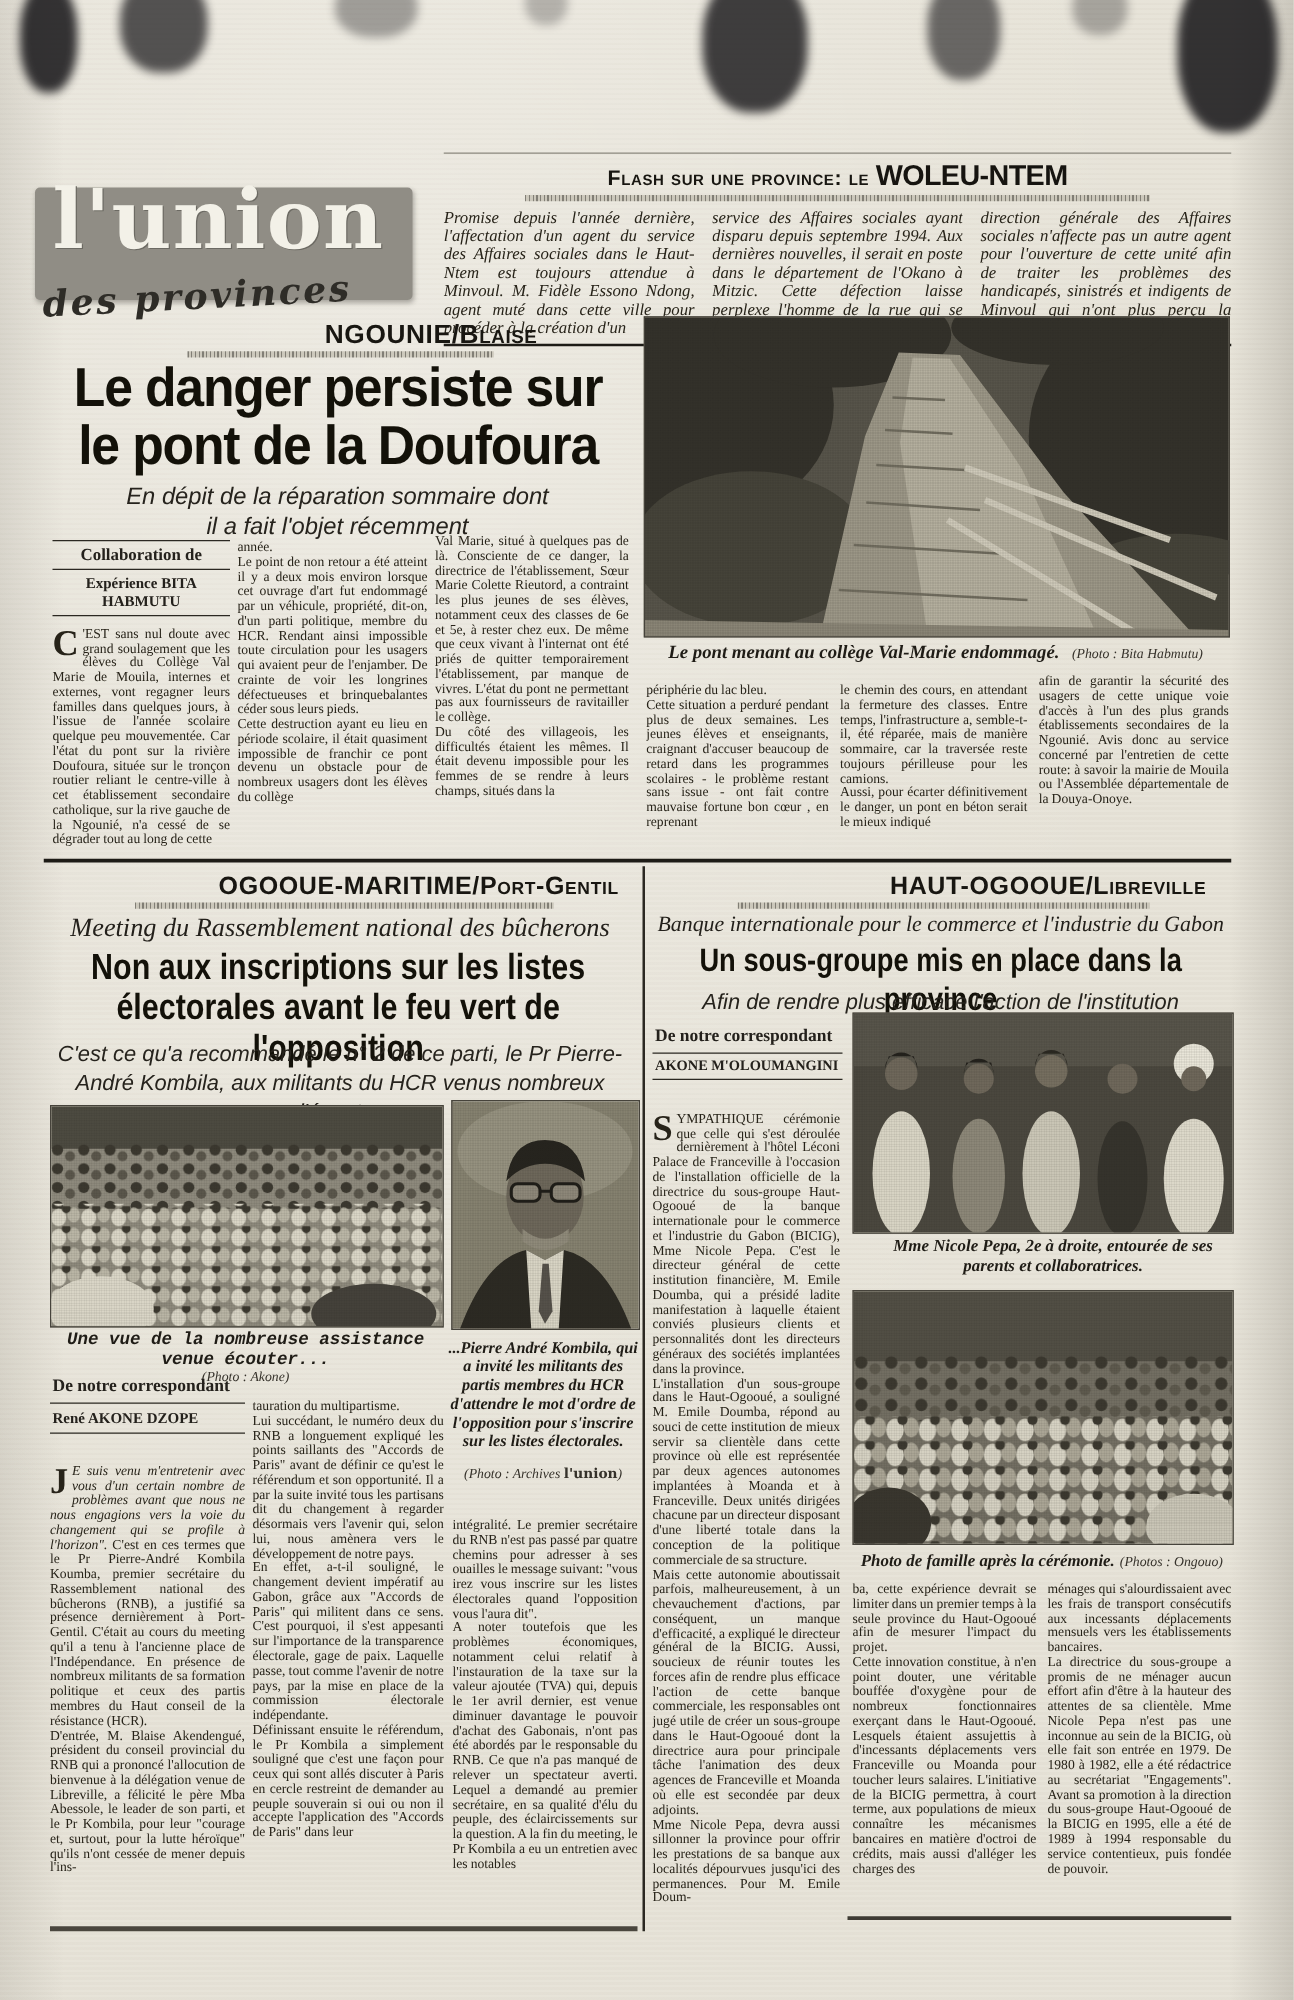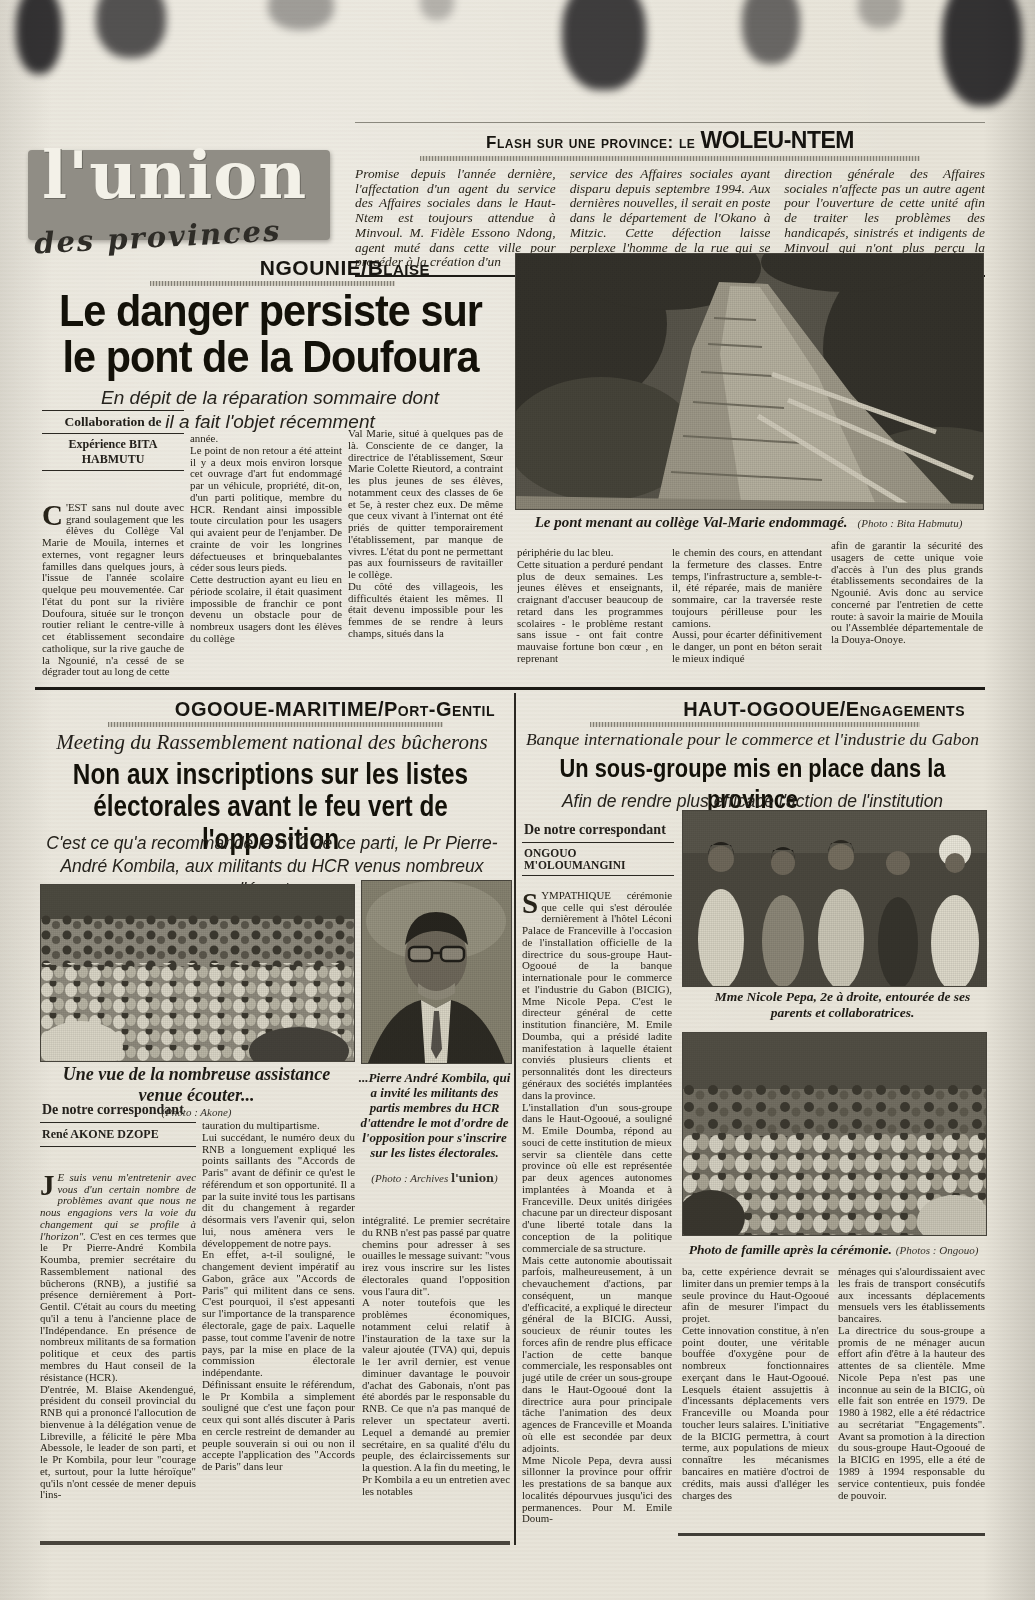--- a/index.html
+++ b/index.html
@@ -122,21 +122,21 @@
           <path d="M242 162 L392 252"></path>
       </g>
       <path d="M0 242 L467 250 L467 255 L0 255 Z" fill="#8a8576"></path>
     </svg>
   </div>
   <div class="abs" style="left:515px;top:514px;width:467px;display:flex;align-items:baseline;gap:10px;justify-content:center;">
     <span class="cap" style="font-size:15px;">Le pont menant au collège Val-Marie endommagé.</span>
     <span class="credit">(Photo : Bita Habmutu)</span>
   </div>
 
-  <div class="abs byline" style="left:42px;top:410px;width:142px;text-align:center;">
+  <div class="abs byline" style="left:42px;top:432px;width:142px;text-align:center;">
     <div class="b1">Collaboration de</div>
     <div class="b2">Expérience BITA HABMUTU</div>
   </div>
 
   <div class="abs col" style="left:42px;top:490px;width:142px;height:192px;">
     <span class="dc">C</span><span>'EST sans nul doute avec grand soulagement que les élèves du Collège Val Marie de Mouila, internes et externes, vont regagner leurs familles dans quelques jours, à l'issue de l'année scolaire quelque peu mouvementée. Car l'état du pont sur la rivière Doufoura, située sur le tronçon routier reliant le centre-ville à cet établissement secondaire catholique, sur la rive gauche de la Ngounié, n'a cessé de se dégrader tout au long de cette</span>
   </div>
   <div class="abs col" style="left:190px;top:433px;width:152px;height:250px;">année.
 Le point de non retour a été atteint il y a deux mois environ lorsque cet ouvrage d'art fut endommagé par un véhicule, propriété, dit-on, d'un parti politique, membre du HCR. Rendant ainsi impossible toute circulation pour les usagers qui avaient peur de l'enjamber. De crainte de voir les longrines défectueuses et brinquebalantes céder sous leurs pieds.
 Cette destruction ayant eu lieu en période scolaire, il était quasiment impossible de franchir ce pont devenu un obstacle pour de nombreux usagers dont les élèves du collège</div>
@@ -174,21 +174,21 @@
       </defs>
       <rect width="313" height="176" fill="#8d897c"></rect>
       <rect width="313" height="34" fill="#4c4a40"></rect>
       <rect y="30" width="313" height="52" fill="url(#hd)"></rect>
       <rect y="78" width="313" height="98" fill="url(#sh)"></rect>
       <ellipse cx="40" cy="162" rx="42" ry="26" fill="#d9d5c6"></ellipse>
       <ellipse cx="258" cy="166" rx="50" ry="24" fill="#44413a"></ellipse>
     </svg>
   </div>
   <div class="abs" style="left:40px;top:1064px;width:313px;text-align:center;">
-    <div class="cap" style="font-size:18px;">Une vue de la nombreuse assistance venue écouter...</div>
+    <div class="cap" style="font-size:14px;font-family:Liberation Mono, monospace;">Une vue de la nombreuse assistance venue écouter...</div>
     <div class="credit">(Photo : Akone)</div>
   </div>
 
   <div class="abs photo" style="left:361px;top:880px;width:149px;height:182px;">
     <svg viewBox="0 0 149 182" preserveAspectRatio="none">
       <rect width="149" height="182" fill="#85816f"></rect>
       <ellipse cx="74" cy="40" rx="70" ry="40" fill="#95917f"></ellipse>
       <ellipse cx="74" cy="76" rx="31" ry="38" fill="#6d675a"></ellipse>
       <path d="M43 64 Q47 31 74 31 Q102 31 106 64 Q92 50 74 50 Q56 50 43 64 Z" fill="#26241e"></path>
       <g fill="rgba(215,210,196,.3)" stroke="#1f1d18" stroke-width="2.5">
@@ -218,29 +218,29 @@
 D'entrée, M. Blaise Akendengué, président du conseil provincial du RNB qui a prononcé l'allocution de bienvenue à la délégation venue de Libreville, a félicité le père Mba Abessole, le leader de son parti, et le Pr Kombila, pour leur "courage et, surtout, pour la lutte héroïque" qu'ils n'ont cessée de mener depuis l'ins-</span>
   </div>
   <div class="abs col" style="left:202px;top:1120px;width:153px;height:398px;">tauration du multipartisme.
 Lui succédant, le numéro deux du RNB a longuement expliqué les points saillants des "Accords de Paris" avant de définir ce qu'est le référendum et son opportunité. Il a par la suite invité tous les partisans dit du changement à regarder désormais vers l'avenir qui, selon lui, nous amènera vers le développement de notre pays.
 En effet, a-t-il souligné, le changement devient impératif au Gabon, grâce aux "Accords de Paris" qui militent dans ce sens. C'est pourquoi, il s'est appesanti sur l'importance de la transparence électorale, gage de paix. Laquelle passe, tout comme l'avenir de notre pays, par la mise en place de la commission électorale indépendante.
 Définissant ensuite le référendum, le Pr Kombila a simplement souligné que c'est une façon pour ceux qui sont allés discuter à Paris en cercle restreint de demander au peuple souverain si oui ou non il accepte l'application des "Accords de Paris" dans leur</div>
   <div class="abs col" style="left:362px;top:1215px;width:148px;height:352px;">intégralité. Le premier secrétaire du RNB n'est pas passé par quatre chemins pour adresser à ses ouailles le message suivant: "vous irez vous inscrire sur les listes électorales quand l'opposition vous l'aura dit".
 A noter toutefois que les problèmes économiques, notamment celui relatif à l'instauration de la taxe sur la valeur ajoutée (TVA) qui, depuis le 1er avril dernier, est venue diminuer davantage le pouvoir d'achat des Gabonais, n'ont pas été abordés par le responsable du RNB. Ce que n'a pas manqué de relever un spectateur averti. Lequel a demandé au premier secrétaire, en sa qualité d'élu du peuple, des éclaircissements sur la question. A la fin du meeting, le Pr Kombila a eu un entretien avec les notables</div>
   <div class="abs" style="left:40px;top:1541px;width:470px;height:4px;background:#4a463e;"></div>
 
-  <div class="abs kicker" style="left:545px;top:698px;width:420px;font-size:20px;">HAUT-OGOOUE/Engagements</div>
+  <div class="abs kicker" style="left:545px;top:698px;width:420px;font-size:20px;">HAUT-OGOOUE/Libreville</div>
   <div class="abs hatch" style="left:590px;top:722px;width:330px;"></div>
   <div class="abs topic" style="left:520px;top:729px;width:465px;font-size:17.5px;">Banque internationale pour le commerce et l'industrie du Gabon</div>
   <div class="abs hl" style="left:515px;top:753px;width:475px;font-size:26px;transform:scaleX(.84);">Un sous-groupe mis en place dans la province</div>
   <div class="abs standfirst" style="left:520px;top:791px;width:465px;font-size:17.5px;">Afin de rendre plus efficace l'action de l'institution</div>
 
   <div class="abs corr" style="left:522px;top:820px;width:152px;">
     <div class="c1">De notre correspondant</div>
-    <div class="c2" style="font-size:11.5px;">ONGOUO M'OLOUMANGINI</div>
+    <div class="c2" style="font-size:11.5px;">AKONE M'OLOUMANGINI</div>
   </div>
   <div class="abs col" style="left:522px;top:878px;width:150px;height:702px;">
     <span class="dc">S</span><span>YMPATHIQUE cérémonie que celle qui s'est déroulée dernièrement à l'hôtel Léconi Palace de Franceville à l'occasion de l'installation officielle de la directrice du sous-groupe Haut-Ogooué de la banque internationale pour le commerce et l'industrie du Gabon (BICIG), Mme Nicole Pepa. C'est le directeur général de cette institution financière, M. Emile Doumba, qui a présidé ladite manifestation à laquelle étaient conviés plusieurs clients et personnalités dont les directeurs généraux des sociétés implantées dans la province.
 L'installation d'un sous-groupe dans le Haut-Ogooué, a souligné M. Emile Doumba, répond au souci de cette institution de mieux servir sa clientèle dans cette province où elle est représentée par deux agences autonomes implantées à Moanda et à Franceville. Deux unités dirigées chacune par un directeur disposant d'une liberté totale dans la conception de la politique commerciale de sa structure.
 Mais cette autonomie aboutissait parfois, malheureusement, à un chevauchement d'actions, par conséquent, un manque d'efficacité, a expliqué le directeur général de la BICIG. Aussi, soucieux de réunir toutes les forces afin de rendre plus efficace l'action de cette banque commerciale, les responsables ont jugé utile de créer un sous-groupe dans le Haut-Ogooué dont la directrice aura pour principale tâche l'animation des deux agences de Franceville et Moanda où elle est secondée par deux adjoints.
 Mme Nicole Pepa, devra aussi sillonner la province pour offrir les prestations de sa banque aux localités dépourvues jusqu'ici des permanences. Pour M. Emile Doum-</span>
   </div>
 
   <div class="abs photo" style="left:682px;top:810px;width:303px;height:175px;">
     <svg viewBox="0 0 303 175" preserveAspectRatio="none">

